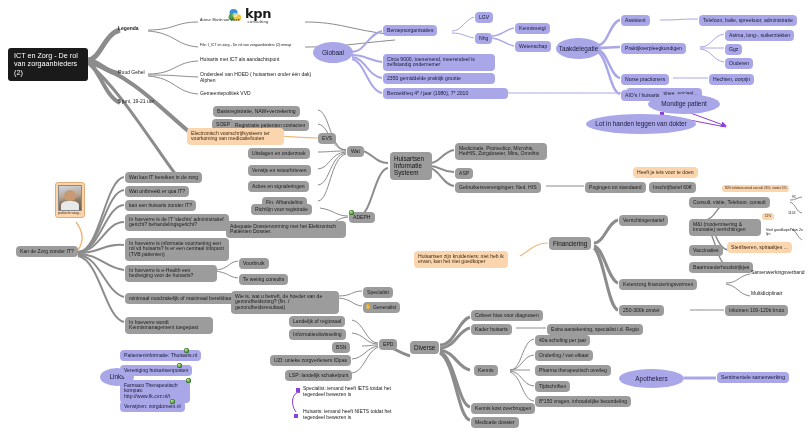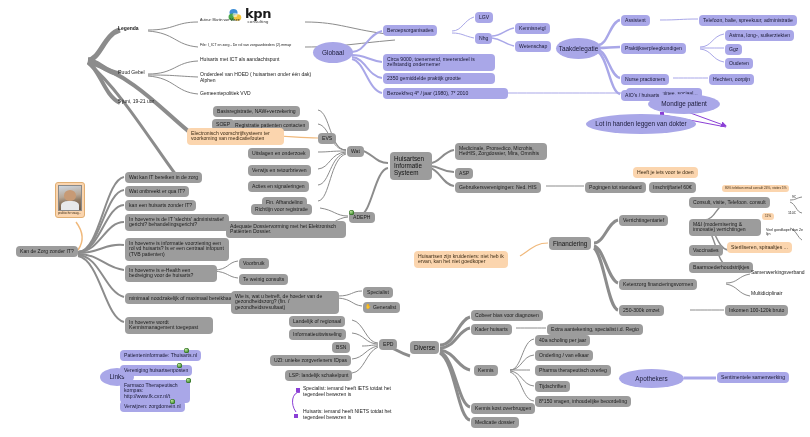--- a/index.html
+++ b/index.html
@@ -212,20 +212,21 @@
     </marker>
   </defs>
   <g fill="#8b3fd6">
     <rect x="660" y="100" width="4" height="4"></rect>
     <rect x="660" y="112" width="4" height="4"></rect>
     <rect x="296" y="388" width="4" height="4"></rect>
     <rect x="294" y="414" width="4" height="4"></rect>
   </g>
 </svg>
 
+<div class="node root" style="left:8px;top:48px;width:80px;">ICT en Zorg - De rol van zorgaanbieders (2)</div>
 
 <div class="kpn" style="left:245px;top:8px;">
   <div class="mark">
     <svg viewBox="0 0 30 28" width="15" height="14">
       <ellipse cx="11" cy="9" rx="8" ry="7" fill="#3f8fd6"></ellipse>
       <ellipse cx="9" cy="18" rx="8" ry="7" fill="#4aa64a"></ellipse>
       <ellipse cx="19" cy="19" rx="7.5" ry="6.5" fill="#f2c53d"></ellipse>
       <ellipse cx="14" cy="14" rx="5" ry="4.5" fill="#ffffff" opacity=".55"></ellipse>
     </svg>
   </div>

